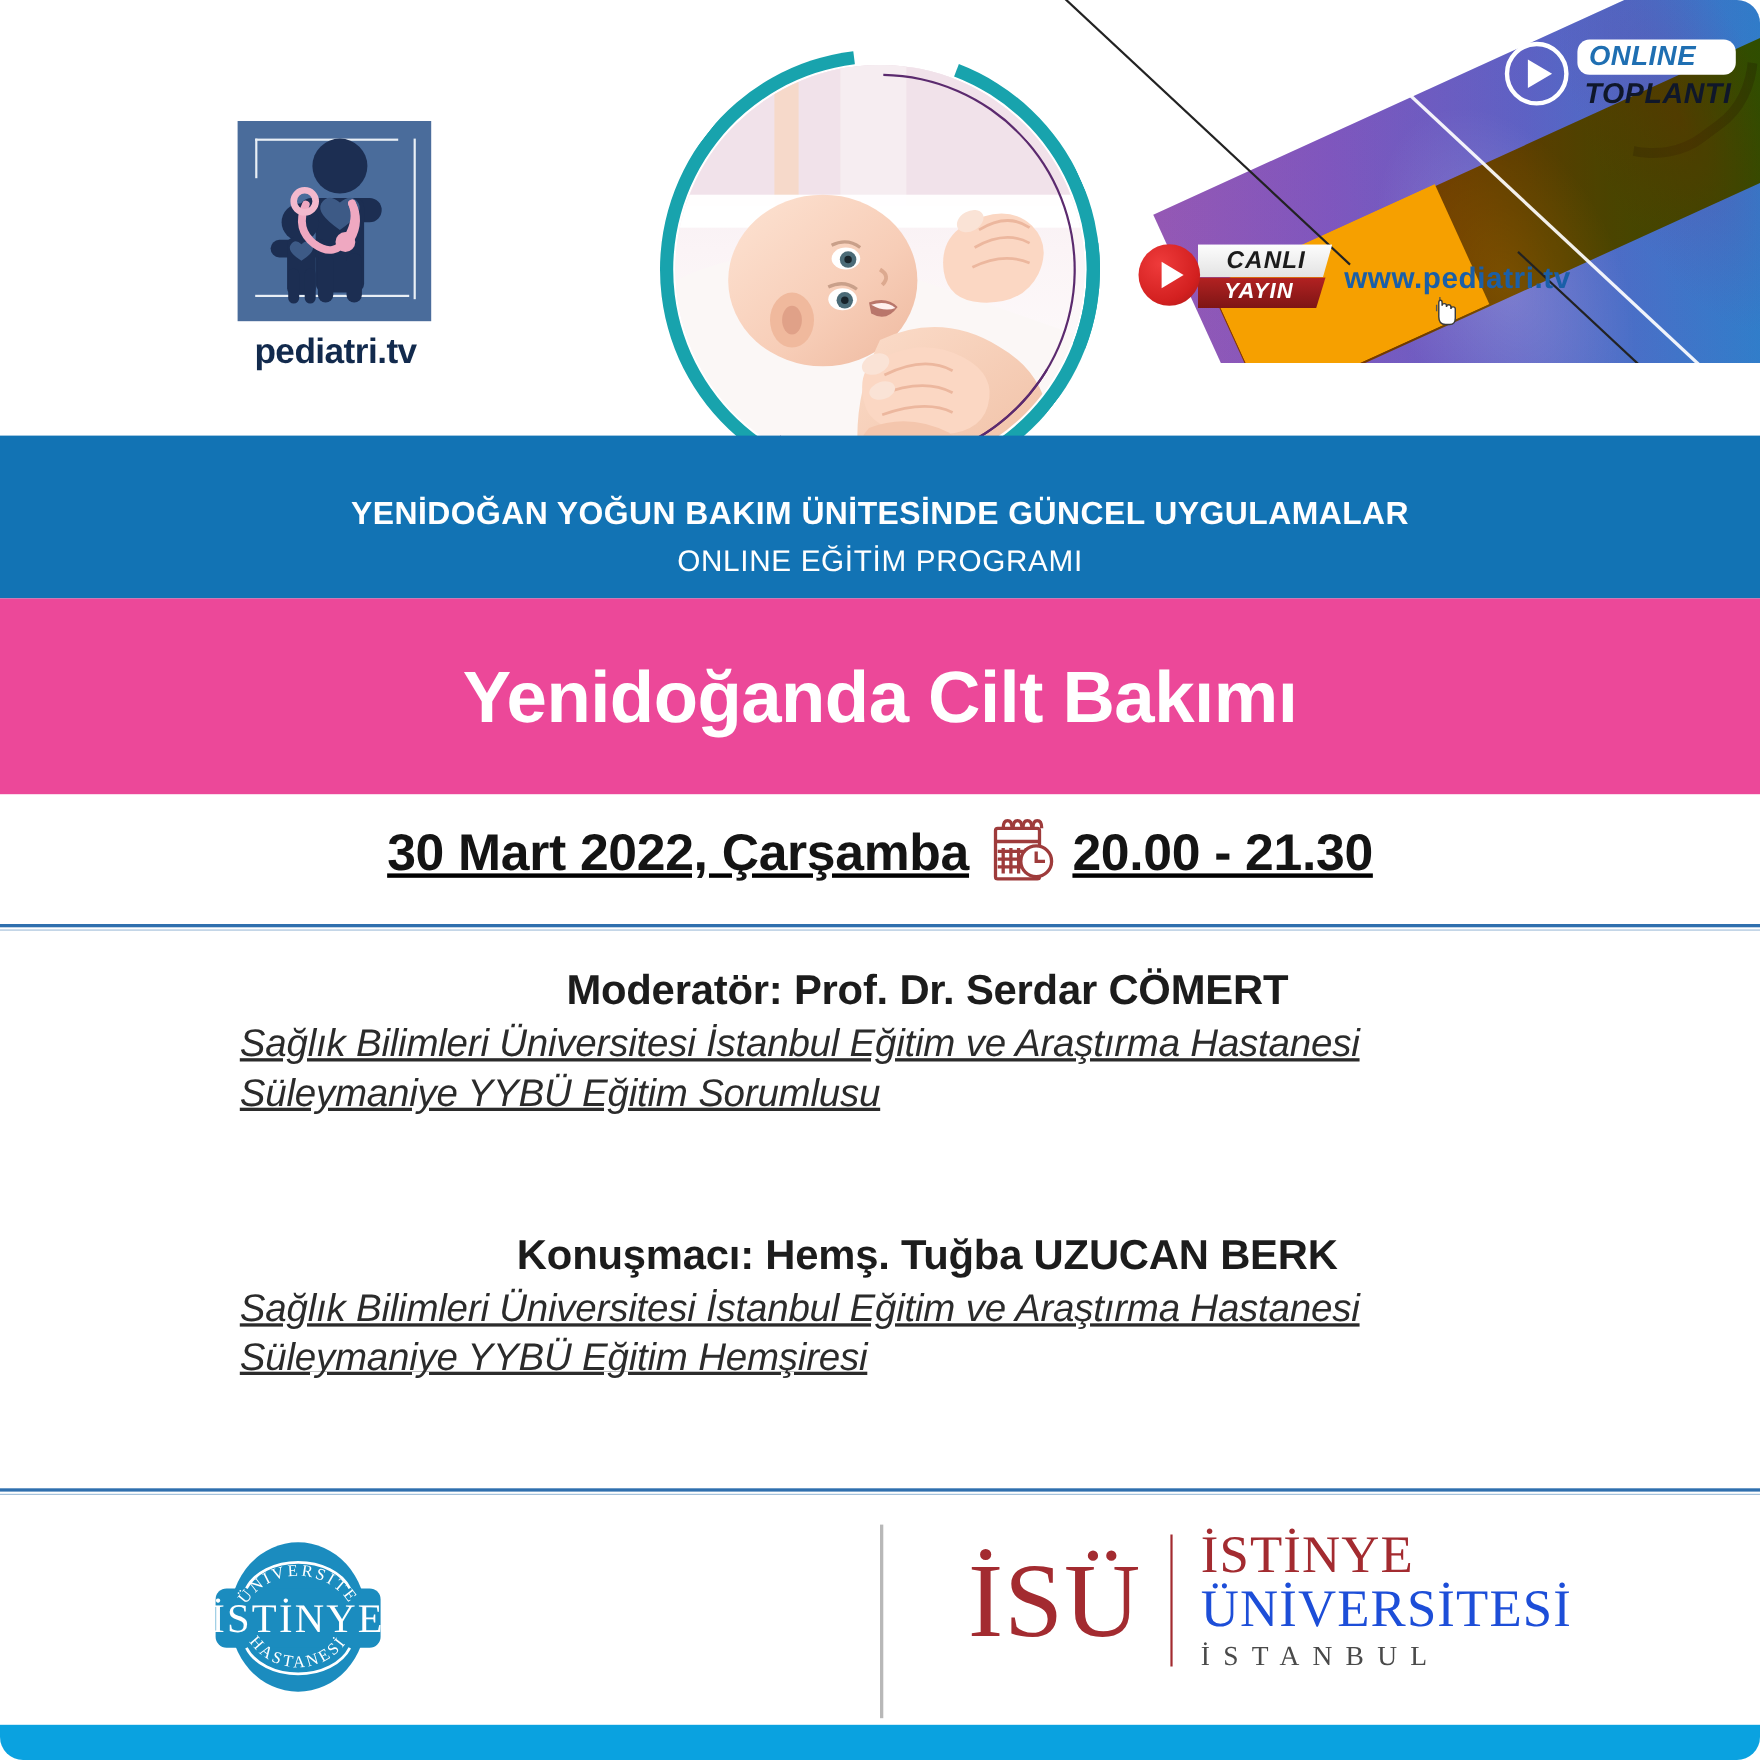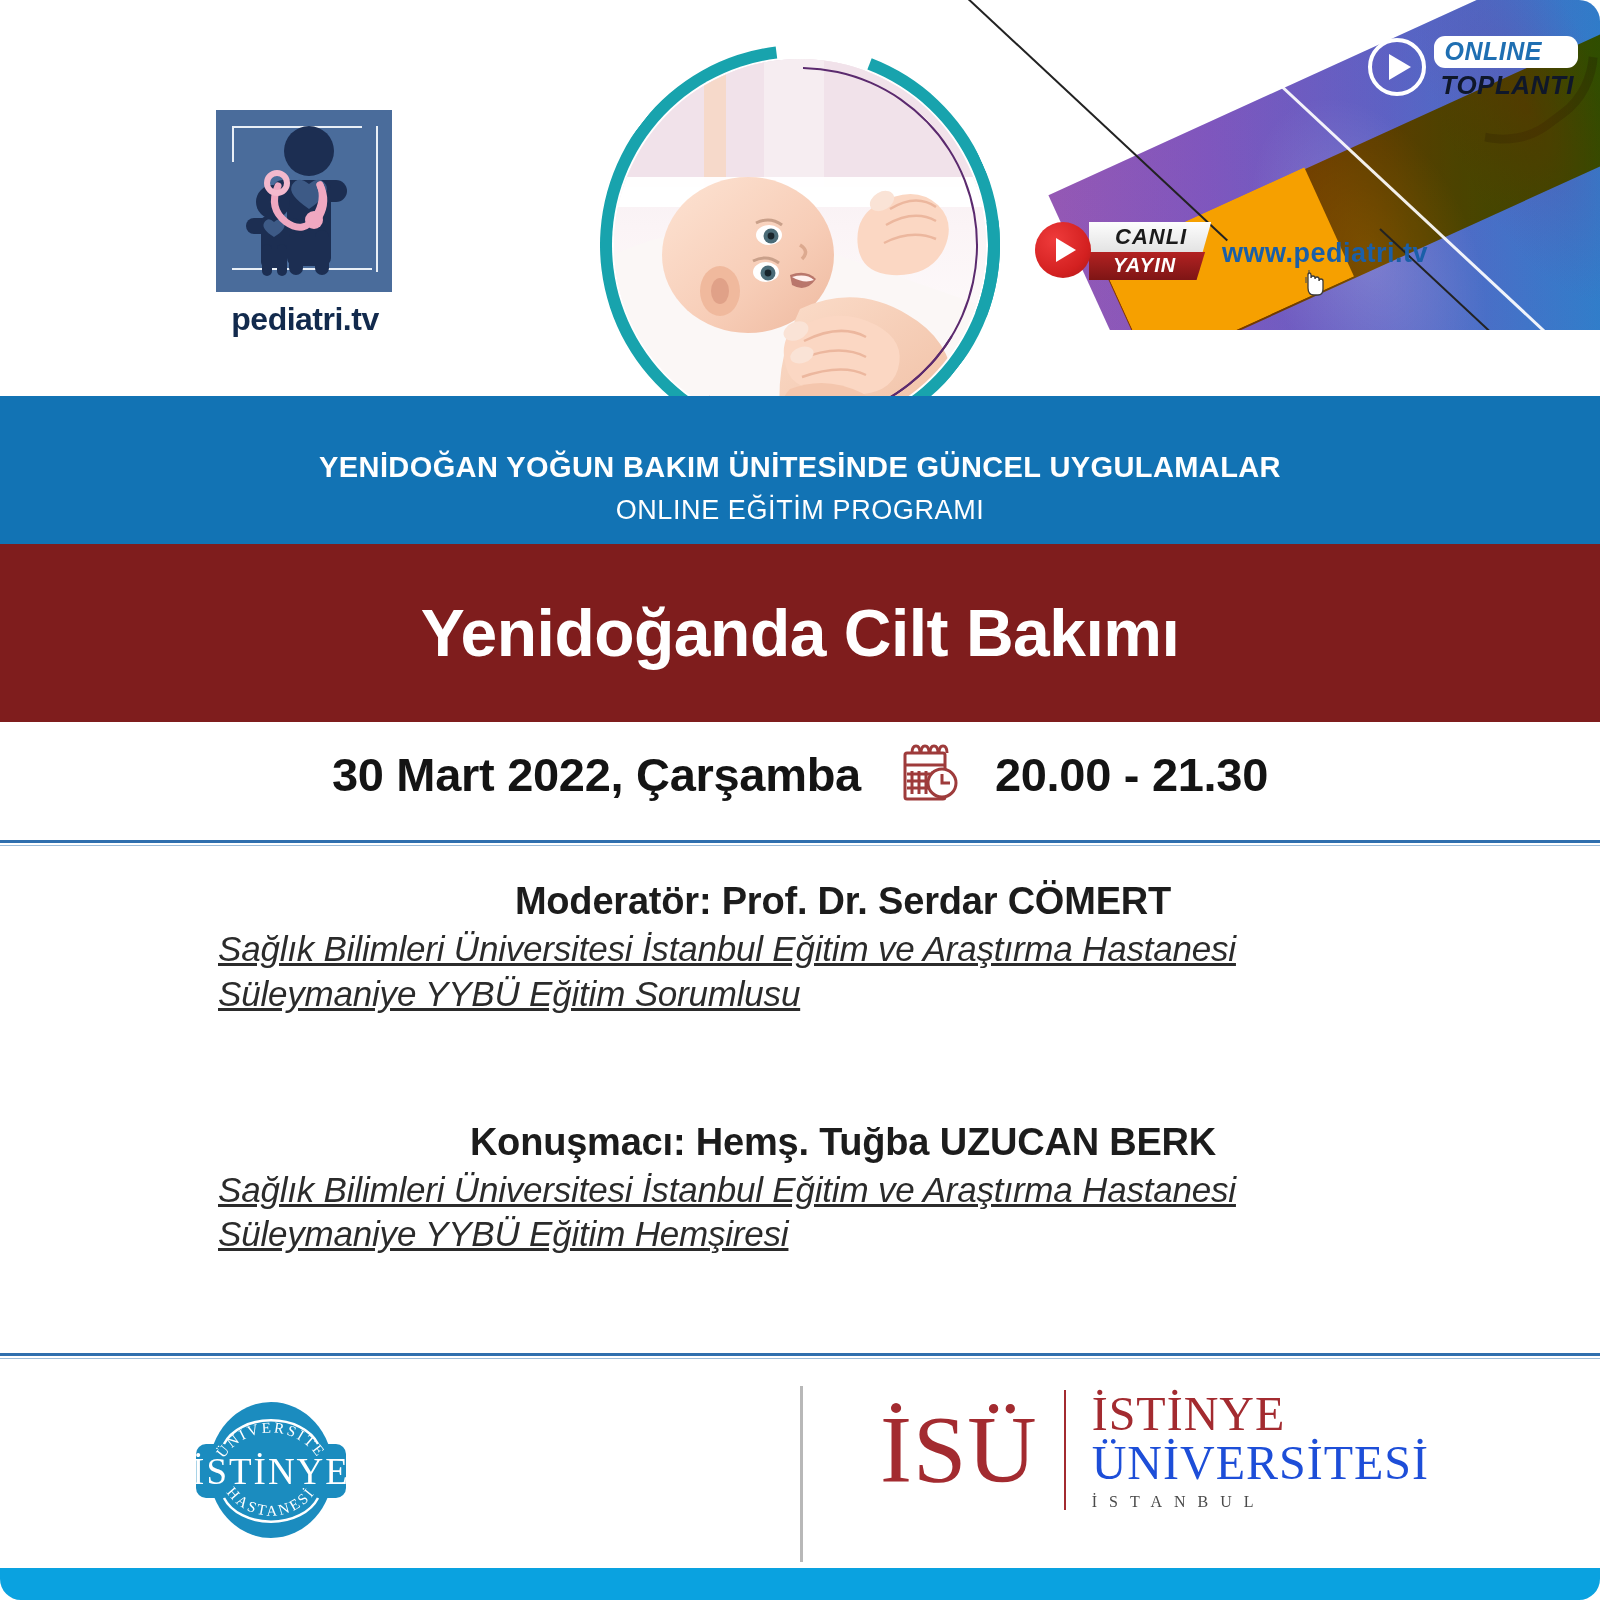--- a/index.html
+++ b/index.html
@@ -167,31 +167,31 @@
     display:flex;flex-direction:column;align-items:center;justify-content:flex-end;padding-bottom:18px;box-sizing:border-box;
   }
   .band-dark .bd1{
     color:#ffffff;font-weight:bold;font-size:29px;letter-spacing:.4px;
     text-align:center;line-height:1.1;
   }
   .band-dark .bd2{
     color:#ffffff;font-size:27px;letter-spacing:.6px;margin-top:11px;text-align:center;
   }
   .band-light{
-    position:absolute;top:544px;left:0;width:1600px;height:178px;background:#7f1d1d;z-index:6;
+    position:absolute;top:544px;left:0;width:1600px;height:178px;background:#ec4899;z-index:6;
     display:flex;align-items:center;justify-content:center;
   }
   .band-light .bl1{
     color:#ffffff;font-weight:bold;font-size:66px;letter-spacing:-.5px;text-align:center;
   }
 
   
   .daterow{
     position:absolute;top:722px;left:0;width:1600px;height:104px;
-    display:flex;align-items:center;justify-content:center;gap:34px;
+    display:flex;align-items:center;justify-content:center;gap:14px;text-decoration:underline;
   }
   .datetxt{color:#141414;font-weight:bold;font-size:47px;letter-spacing:-.3px;}
   .timetxt{color:#141414;font-weight:bold;font-size:47px;letter-spacing:-.3px;}
   .calicon{width:66px;height:66px;}
 
   .divider-top{
     position:absolute;top:840px;left:0;width:1600px;height:3px;
     background:linear-gradient(#2f6fae,#2f6fae);
   }
   .divider-top2{position:absolute;top:845px;left:0;width:1600px;height:1px;background:#9dbcd8;}
@@ -215,21 +215,21 @@
   .liv-row{display:flex;align-items:flex-end;}
   .liv-hospital{color:#1b7fb5;font-weight:bold;font-size:45px;letter-spacing:-.5px;margin-left:4px;margin-bottom:3px;}
   .liv-sub{color:#6d7a82;font-weight:bold;font-size:23px;letter-spacing:4px;margin-top:7px;}
 
   .isu-group{position:absolute;left:880px;top:32px;display:flex;align-items:center;gap:26px;}
   .isu-mark{color:#a32b30;font-family:"Liberation Serif",serif;font-size:96px;line-height:1;letter-spacing:1px;}
   .isu-divline{width:2px;height:120px;background:#a32b30;}
   .isu-words{display:flex;flex-direction:column;line-height:1.02;}
   .isu-w1{color:#a32b30;font-family:"Liberation Serif",serif;font-size:48px;letter-spacing:1px;}
   .isu-w2{color:#1d4ed8;font-family:"Liberation Serif",serif;font-size:48px;letter-spacing:1px;}
-  .isu-w3{color:#4a4a4a;font-family:"Liberation Serif",serif;font-size:16px;letter-spacing:12px;margin-top:6px;}
+  .isu-w3{color:#4a4a4a;font-family:"Liberation Serif",serif;font-size:25px;letter-spacing:12px;margin-top:6px;}
 
   .bottom-strip{position:absolute;top:1568px;left:0;width:1600px;height:32px;background:#0aa2e0;}
 </style>
 </head>
 <body>
 
 <div class="poster">
 
   <div class="topdecor">
     <div class="photo-wedge">

